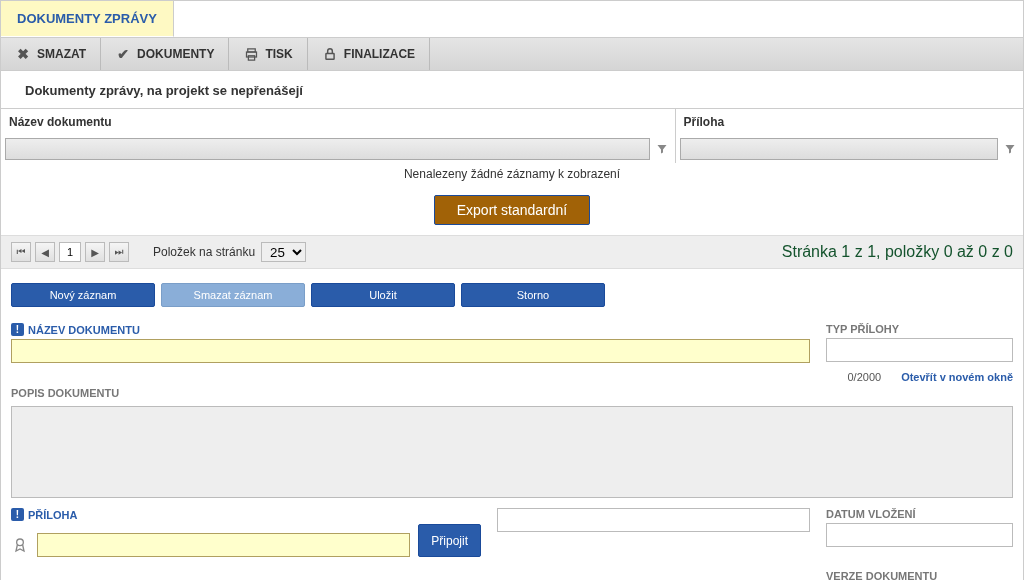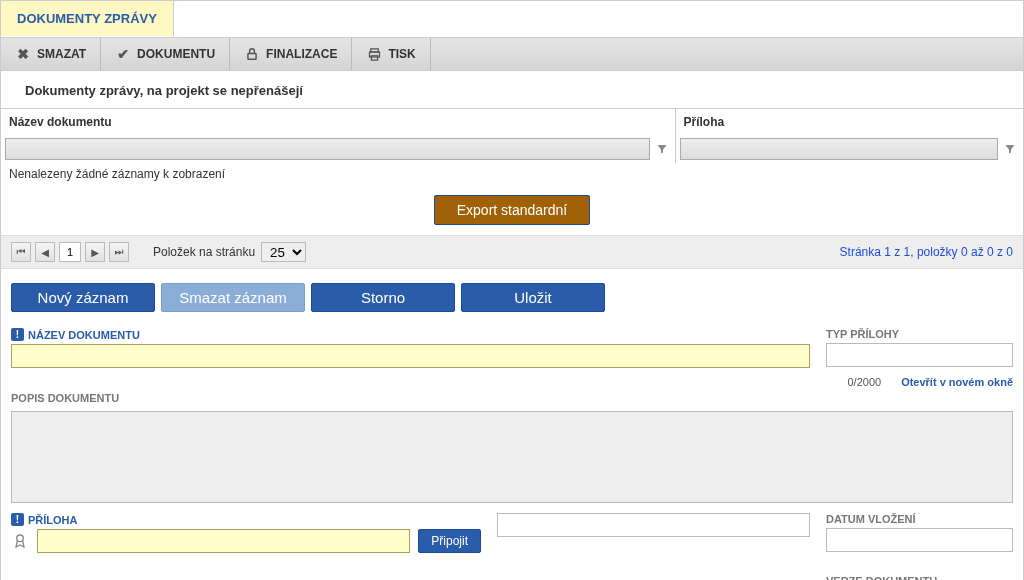--- a/index.html
+++ b/index.html
@@ -13,91 +13,91 @@
   .toolbar-icon { width: 16px; height: 16px; display: flex; align-items: center; justify-content: center; color: #555; font-size: 14px; }
   
   .subtitle { padding: 12px 10px 10px 24px; font-weight: bold; font-size: 13px; }
   
   .grid-header { display: flex; border-top: 1px solid #ccc; }
   .grid-col { flex: 1; }
   .grid-col-label { padding: 6px 8px; font-weight: bold; font-size: 12px; }
   .grid-filter-row { display: flex; padding: 3px 4px; gap: 3px; }
   .grid-filter-input { flex: 1; height: 22px; border: 1px solid #aaa; background: linear-gradient(#eee, #ddd); }
   .filter-icon { width: 18px; height: 22px; display: flex; align-items: center; justify-content: center; color: #888; cursor: pointer; }
-  .no-records { padding: 4px 8px 8px 8px; font-size: 12px; }
+  .no-records { padding: 4px 8px 8px 8px; font-size: 12px; text-align: center; }
   
   .export-row { text-align: center; padding: 6px 0 10px 0; }
   .export-btn { display: inline-block; background: #a16207; color: #fff; border: 1px solid #1a4a9a; padding: 6px 22px; font-size: 14px; cursor: pointer; border-radius: 2px; }
   
   .pager-row { display: flex; align-items: center; justify-content: space-between; background: #eee; padding: 6px 10px; border-top: 1px solid #ddd; border-bottom: 1px solid #ddd; }
   .pager-left { display: flex; align-items: center; gap: 4px; }
   .pager-btn { width: 20px; height: 20px; border: 1px solid #bbb; background: linear-gradient(#f5f5f5,#e0e0e0); display: flex; align-items: center; justify-content: center; cursor: pointer; font-size: 10px; color: #555; }
   .pager-input { width: 22px; height: 20px; border: 1px solid #bbb; text-align: center; font-size: 11px; }
   .page-size { display: flex; align-items: center; gap: 6px; margin-left: 20px; font-size: 12px; }
   .page-size-select { height: 20px; border: 1px solid #bbb; padding: 0 4px; }
-  .pager-right { font-size: 12px; color: #1d4ed8; }
+  .pager-right { font-size: 16px; color: #14532d; }
   
   .form-area { padding: 14px 10px 10px 10px; }
   .action-buttons { display: flex; gap: 6px; margin-bottom: 16px; }
-  .action-btn { flex: 0 0 144px; padding: 5px 0; text-align: center; color: #fff; background: #2a5caa; border: 1px solid #1a4a9a; font-size: 15px; cursor: pointer; border-radius: 2px; }
+  .action-btn { flex: 0 0 144px; padding: 5px 0; text-align: center; color: #fff; background: #2a5caa; border: 1px solid #1a4a9a; font-size: 11px; cursor: pointer; border-radius: 2px; }
   .action-btn.light { background: #8aaed8; border-color: #7a9ec8; }
   
   .form-row { display: flex; gap: 16px; margin-bottom: 10px; }
   .field { display: flex; flex-direction: column; gap: 3px; }
   .field-label { font-size: 11px; font-weight: bold; color: #2a5caa; display: flex; align-items: center; gap: 4px; }
   .field-label.gray { color: #777; }
   .req-icon { display: inline-flex; width: 13px; height: 13px; background: #2a5caa; color: #fff; border-radius: 2px; align-items: center; justify-content: center; font-size: 10px; font-weight: bold; }
   .field-input { height: 24px; border: 1px solid #b0a060; background: #ffffcc; padding: 0 4px; }
   .field-input.white { background: #fff; border-color: #bbb; }
   .field-textarea { height: 92px; border: 1px solid #bbb; background: #eee; resize: none; }
   
   .counter-row { display: flex; justify-content: flex-end; gap: 20px; font-size: 11px; margin-top: -2px; margin-bottom: 16px; }
   .counter { color: #555; }
   .open-link { color: #2a5caa; font-weight: bold; cursor: pointer; }
   
   .attach-row { display: flex; align-items: flex-end; gap: 8px; }
   .ribbon-icon { width: 18px; height: 24px; display:flex; align-items:center; justify-content:center; color:#888; font-size:18px; }
-  .attach-btn { height: 24px; padding: 0 12px; background: #2a5caa; color: #fff; border: 1px solid #1a4a9a; border-radius: 2px; cursor: pointer; font-size: 12px; }
+  .attach-btn { height: 33px; padding: 0 12px; background: #2a5caa; color: #fff; border: 1px solid #1a4a9a; border-radius: 2px; cursor: pointer; font-size: 12px; }
   
   .grow { flex: 1; }
 </style>
 </head>
 <body>
 
 <div class="container">
 
   <div class="main-tab">DOKUMENTY ZPRÁVY</div>
 
   <div class="toolbar">
     <div class="toolbar-btn">
       <span class="toolbar-icon">✖</span>
       <span>SMAZAT</span>
     </div>
     <div class="toolbar-btn">
       <span class="toolbar-icon">✔</span>
-      <span>DOKUMENTU</span>
-    </div>
-    <div class="toolbar-btn">
-      <span class="toolbar-icon">
-        <svg width="14" height="14" viewBox="0 0 24 24" fill="none" stroke="#555" stroke-width="2.5">
-            <rect x="5" y="11" width="14" height="10" rx="1"></rect>
-            <path d="M8 11V7a4 4 0 0 1 8 0v4"></path>
-          </svg>
-      </span>
-      <span>FINALIZACE</span>
+      <span>DOKUMENTY</span>
     </div>
     <div class="toolbar-btn">
       <span class="toolbar-icon">
         <svg width="15" height="15" viewBox="0 0 24 24" fill="none" stroke="#555" stroke-width="2">
             <rect x="6" y="3" width="12" height="5"></rect>
             <rect x="4" y="8" width="16" height="8"></rect>
             <rect x="7" y="14" width="10" height="7"></rect>
           </svg>
       </span>
       <span>TISK</span>
+    </div>
+    <div class="toolbar-btn">
+      <span class="toolbar-icon">
+        <svg width="14" height="14" viewBox="0 0 24 24" fill="none" stroke="#555" stroke-width="2.5">
+            <rect x="5" y="11" width="14" height="10" rx="1"></rect>
+            <path d="M8 11V7a4 4 0 0 1 8 0v4"></path>
+          </svg>
+      </span>
+      <span>FINALIZACE</span>
     </div>
   </div>
 
   <div class="subtitle">Dokumenty zprávy, na projekt se nepřenášejí</div>
 
   <div class="grid-header">
     <div class="grid-col" style="flex:0 0 66%;border-right:1px solid #ccc;">
       <div class="grid-col-label">Název dokumentu</div>
       <div class="grid-filter-row">
         <input class="grid-filter-input" style="">
@@ -140,22 +140,22 @@
         </select>
       </div>
     </div>
     <div class="pager-right">Stránka 1 z 1, položky 0 až 0 z 0</div>
   </div>
 
   <div class="form-area">
     <div class="action-buttons">
       <button class="action-btn">Nový záznam</button>
       <button class="action-btn light">Smazat záznam</button>
+      <button class="action-btn">Uložit</button>
       <button class="action-btn">Storno</button>
-      <button class="action-btn">Uložit</button>
     </div>
 
     <div class="form-row">
       <div class="field grow">
         <div class="field-label">
           <span class="req-icon">!</span>
           <span>NÁZEV DOKUMENTU</span>
         </div>
         <input class="field-input" style="">
       </div>

